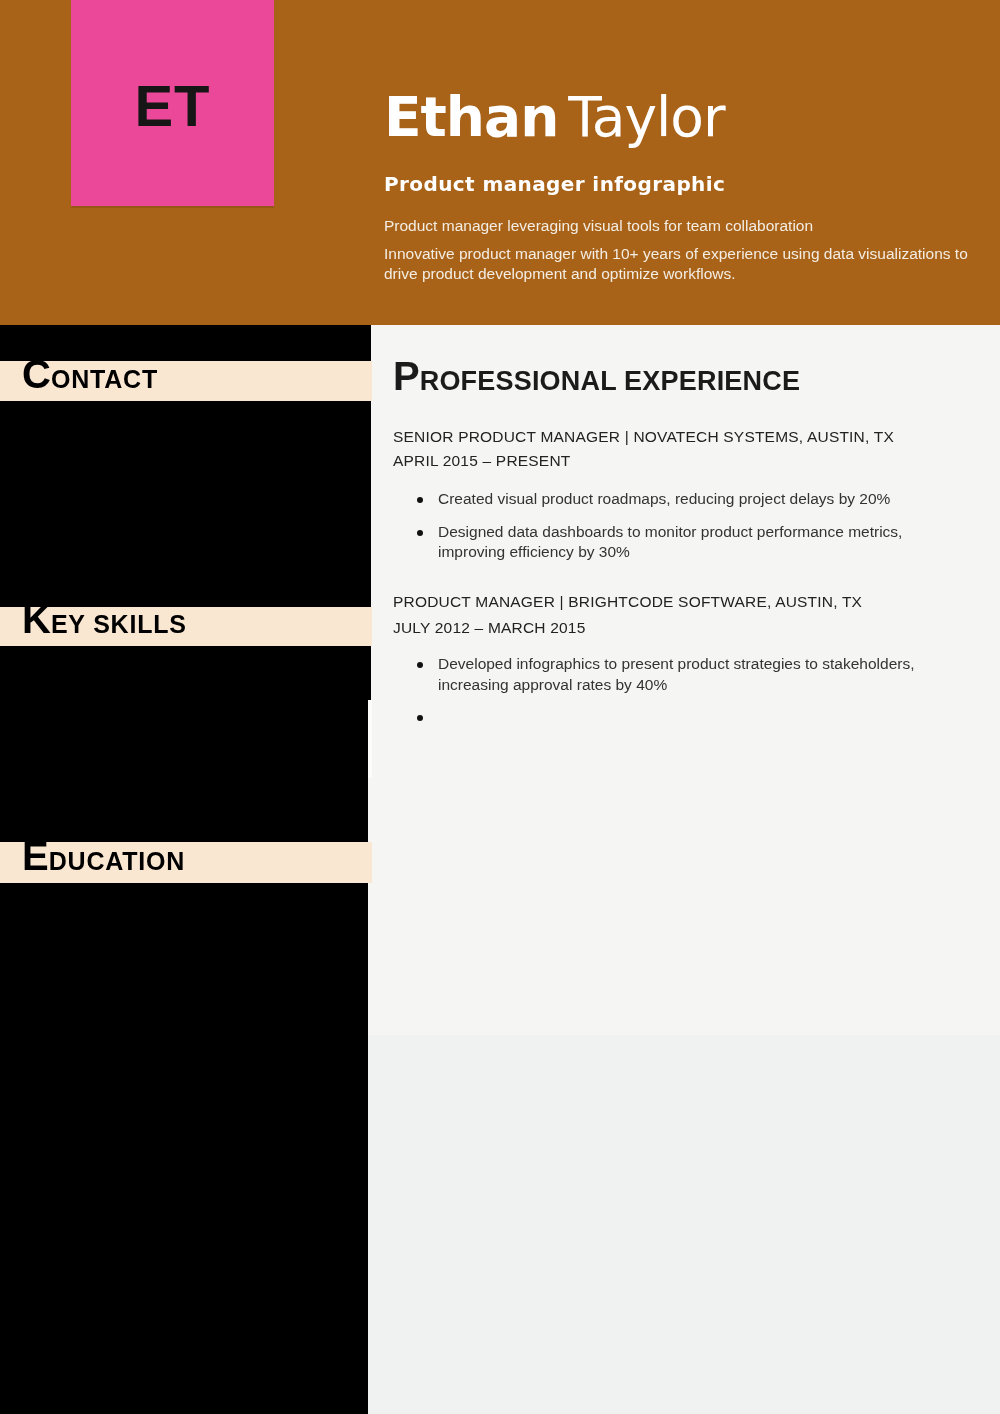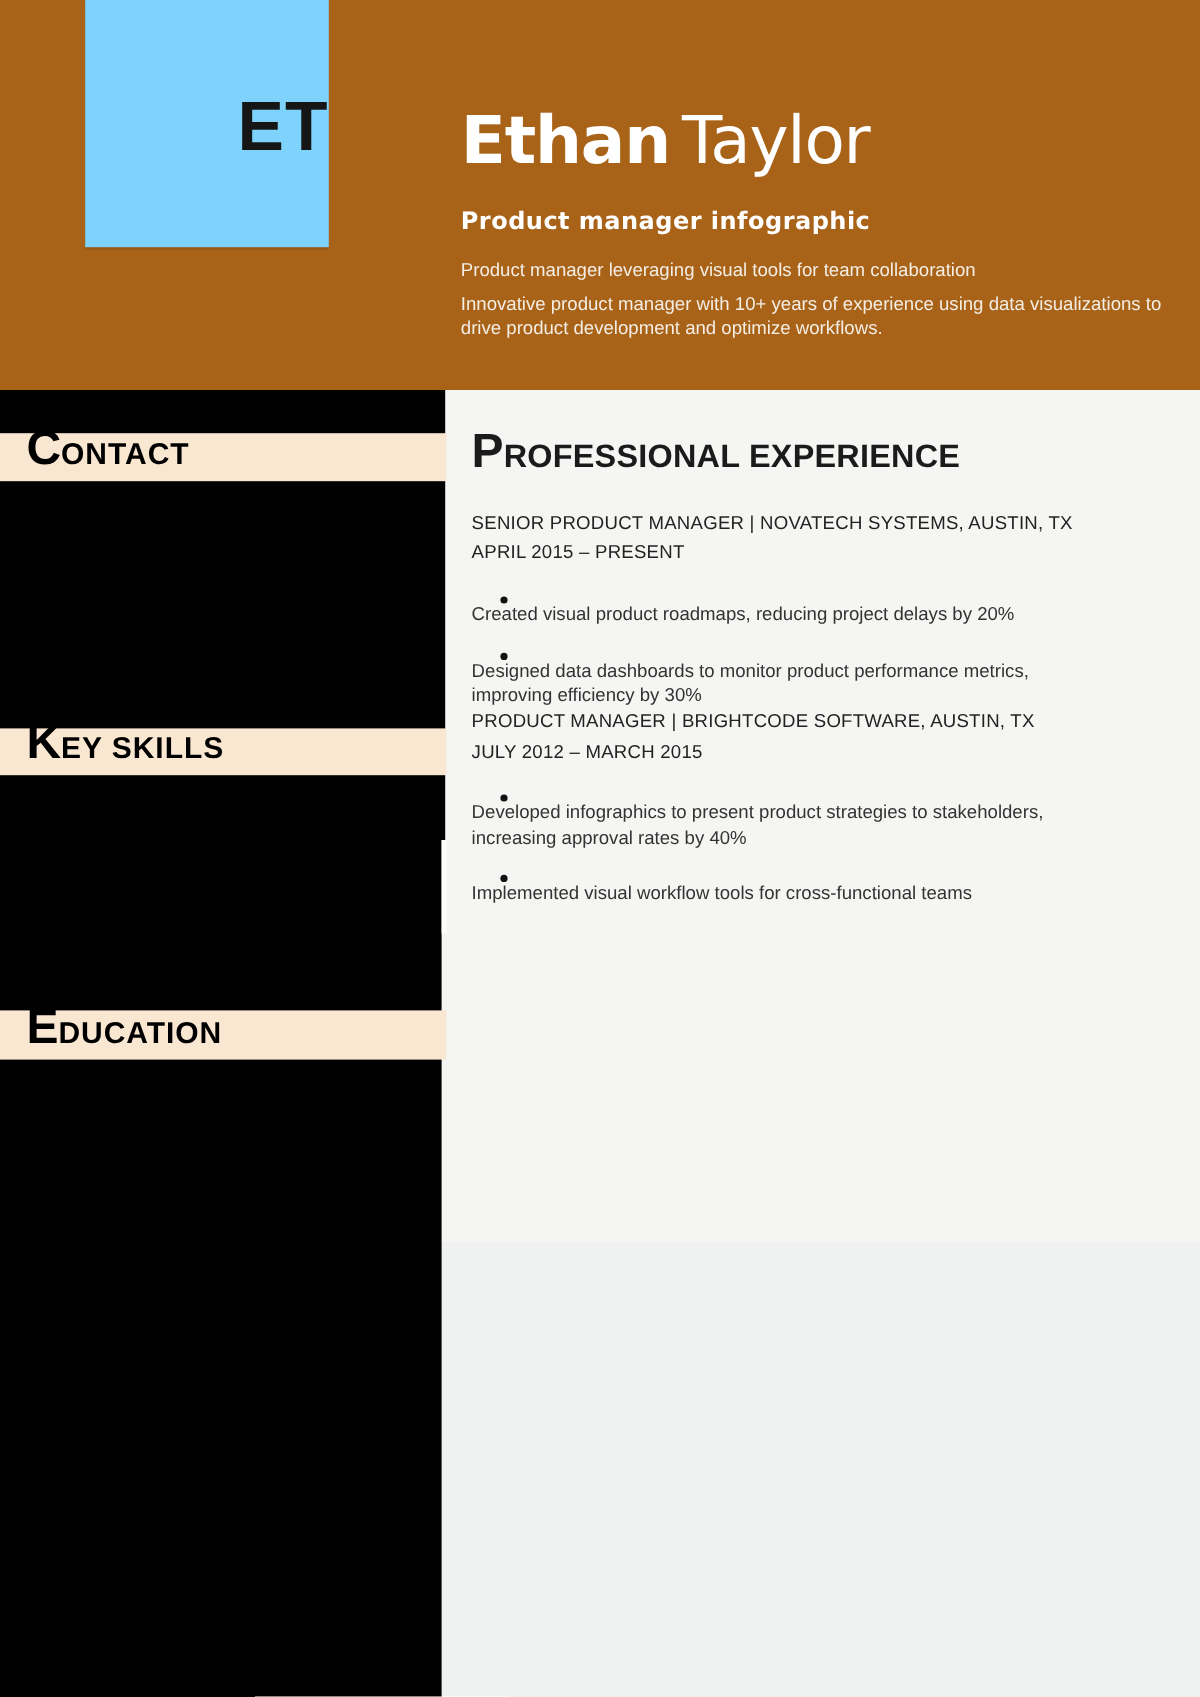--- a/index.html
+++ b/index.html
@@ -16,22 +16,22 @@
 
   
   .hdr {
     position: absolute; left: 0; top: 0;
     width: 1000px; height: 325px;
     background: #A96318;
   }
   .monogram-box {
     position: absolute; left: 71px; top: 0;
     width: 203px; height: 206px;
-    background: #7dd3fc;
-    display: flex; align-items: center; justify-content: flex-end;
+    background: #ec4899;
+    display: flex; align-items: center; justify-content: center;
     box-shadow: 0 2px 0 rgba(0,0,0,0.10);
   }
   .monogram {
     font-family: "Liberation Sans", sans-serif;
     font-weight: 700; font-size: 58px; letter-spacing: 1px;
     color: #161616; padding-top: 4px;
   }
   .name {
     position: absolute; left: 384px; top: 90px;
     font-family: "DejaVu Sans", sans-serif;
@@ -112,21 +112,21 @@
     position: absolute; left: 393px;
     font-size: 15.5px; line-height: 1; color: #222222;
     letter-spacing: 0.2px; white-space: nowrap;
   }
   .t1 { top: 429px; } .d1 { top: 453px; }
   .t2 { top: 594px; } .d2 { top: 620px; }
 
   .bullets { position: absolute; left: 393px; }
   .bl1 { top: 489px; }
   .bl2 { top: 654px; }
-  .bullet-item { display: flex; margin-bottom: 12px; flex-direction: column; }
+  .bullet-item { display: flex; margin-bottom: 12px; }
   .dot {
     flex: none; width: 6px; height: 6px; border-radius: 50%;
     background: #111111; margin: 8px 15px 0 24px;
   }
   .btext {
     font-size: 15.5px; line-height: 20.5px; color: #333333;
     white-space: pre-line; max-width: 560px;
   }
 </style>
 </head>
@@ -196,18 +196,17 @@
     <div class="job-title t2">PRODUCT MANAGER | BRIGHTCODE SOFTWARE, AUSTIN, TX</div>
     <div class="job-dates d2">JULY 2012 – MARCH 2015</div>
     <div class="bullets bl2">
       <div class="bullet-item">
         <span class="dot"></span>
         <span class="btext">Developed infographics to present product strategies to stakeholders,
 increasing approval rates by 40%</span>
       </div>
       <div class="bullet-item">
         <span class="dot"></span>
-        <span class="btext">Implemented visual workflow tools for cross-functional teams</span>
       </div>
     </div>
   </main>
 
 </div>
 
 </body></html>

